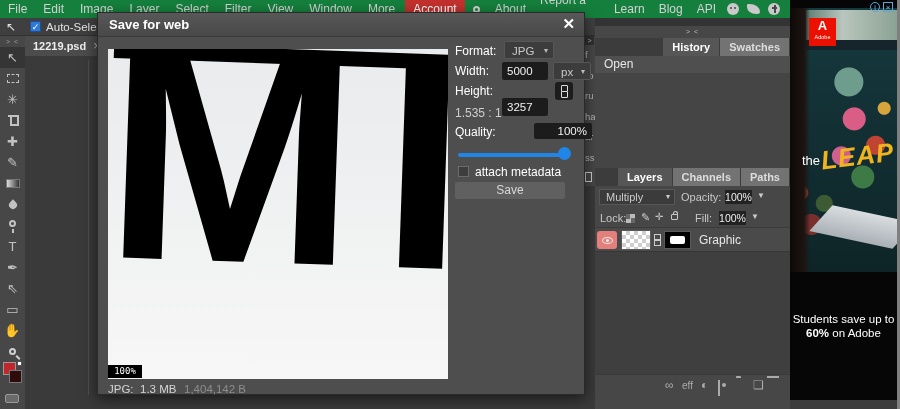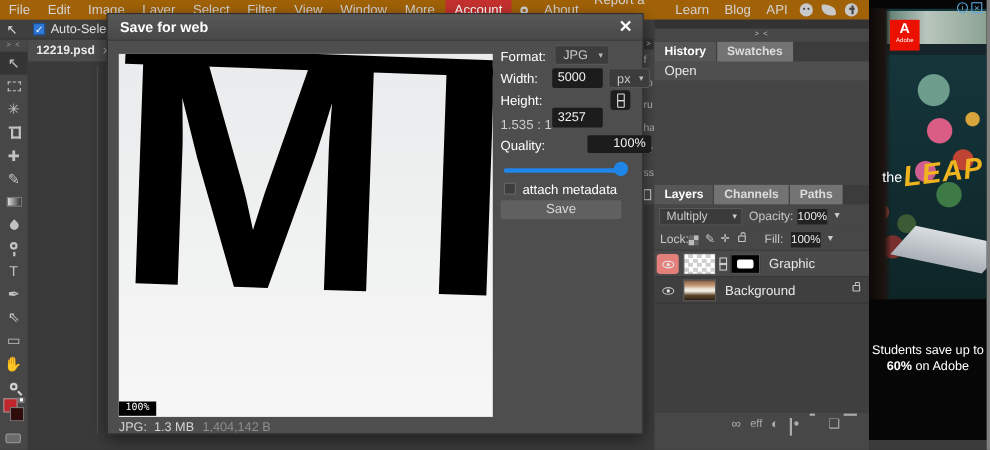--- a/index.html
+++ b/index.html
@@ -1,21 +1,21 @@
 <!DOCTYPE html>
 <html><head>
 <meta charset="utf-8">
 <style>
   * { margin:0; padding:0; box-sizing:border-box; }
   body { background:#222; }
   #app { position:relative; width:900px; height:409px; background:#3b3b3b;
          font-family:"Liberation Sans",sans-serif; overflow:hidden; color:#d2d2d2; }
 
   
-  #menubar { position:absolute; left:0; top:0; width:790px; height:18px; background:#a16207;
+  #menubar { position:absolute; left:0; top:0; width:790px; height:18px; background:#15803d;
              display:flex; align-items:center; font-size:12px; color:#d2d2d2; }
   .mitem { padding:0 8px; line-height:18px; cursor:default; }
   .mitem.account { background:#c4312e; color:#fff; margin-left:2px; }
   .mright { margin-left:auto; display:flex; align-items:center; }
   .mright .mitem { padding:0 7px; }
   .socials { display:flex; align-items:center; gap:8px; margin:0 10px 0 4px; }
 
   .imag { width:7px; height:7px; border:2px solid #cfcfcf; border-radius:50%; position:relative; display:inline-block; }
   .imag::after { content:""; position:absolute; width:2px; height:5px; background:#cfcfcf; transform:rotate(-45deg); left:6px; top:5px; }
 
@@ -102,21 +102,21 @@
   #fragstrip { position:absolute; left:585px; top:36px; width:10px; height:150px; background:#474747; z-index:4; overflow:hidden; }
   .fragchev { width:9px; height:9px; background:#303030; color:#bbb; font-size:7px; line-height:9px; text-align:center; }
   .frag { width:10px; font-size:9.5px; color:#b5b5b5; line-height:20.5px; overflow:hidden; }
   .fragicon { width:7px; height:10px; border:1px solid #ccc; margin-top:4px; }
 
   
   #rightpanel { position:absolute; left:595px; top:18px; width:195px; height:391px; background:#474747; z-index:5;
                 font-size:11px; }
   .ptopgap { height:8px; background:#333; }
   .pcollapse { height:12px; text-align:center; font-size:7px; color:#bbb; line-height:12px; letter-spacing:1px; }
-  .tabrow { height:18px; background:#3c3c3c; display:flex; }
+  .tabrow { height:18px; background:#3c3c3c; display:flex;justify-content:flex-end; }
   .ptab { padding:0 9px; line-height:18px; font-weight:bold; color:#ddd; background:#737373; margin-right:1px; font-size:11px; }
   .ptab.on { background:#565656; color:#fff; }
   .histbody { height:112px; background:#454545; }
   .histitem { height:17px; line-height:17px; padding-left:9px; font-size:12px; color:#e8e8e8; background:#4f4f4f; }
   .lctl { position:relative; height:22px; background:#474747; }
   .blend { position:absolute; left:4px; top:3px; width:76px; height:16px; background:#3b3b3b; border:1px solid #575757;
            color:#ccc; font-size:11px; line-height:14px; padding-left:6px; }
   .blend .ar { float:right; margin-right:4px; font-size:8px; }
   .plab { position:absolute; top:5px; color:#c8c8c8; font-size:11px; }
   .pval { position:absolute; top:4px; width:27px; height:14px; background:#222; color:#eee; font-size:10.5px;
@@ -403,28 +403,20 @@
     <div class="layerlist">
       <div class="lrow sel">
         <span class="eyebadge sel">
             <span class="ieye"></span>
           </span>
         <span class="thumb checker"></span>
         <span class="lchain"></span>
         <span class="mthumb"></span>
         <span class="lname" style="left:104px;">Graphic</span>
       </div>
-      <div class="lrow">
-        <span class="eyebadge">
-            <span class="ieye gray"></span>
-          </span>
-        <span class="thumb photo"></span>
-        <span class="lname" style="left:64px;">Background</span>
-        <span class="rowlock ilock"></span>
-      </div>
       <div style="height:96px;"></div>
     </div>
 
     <div class="pfooter">
       <span class="fico" style="left:70px;">∞</span>
       <span class="fico" style="left:87px;font-size:10px;">eff</span>
       <span class="fico" style="left:106px;">◐</span>
       <span class="fico" style="left:123px;top:6px;"><span class="imaskico"></span></span>
       <span class="fico" style="left:141px;top:3px;"><span class="ifold"></span></span>
       <span class="fico" style="left:158px;">❏</span>

